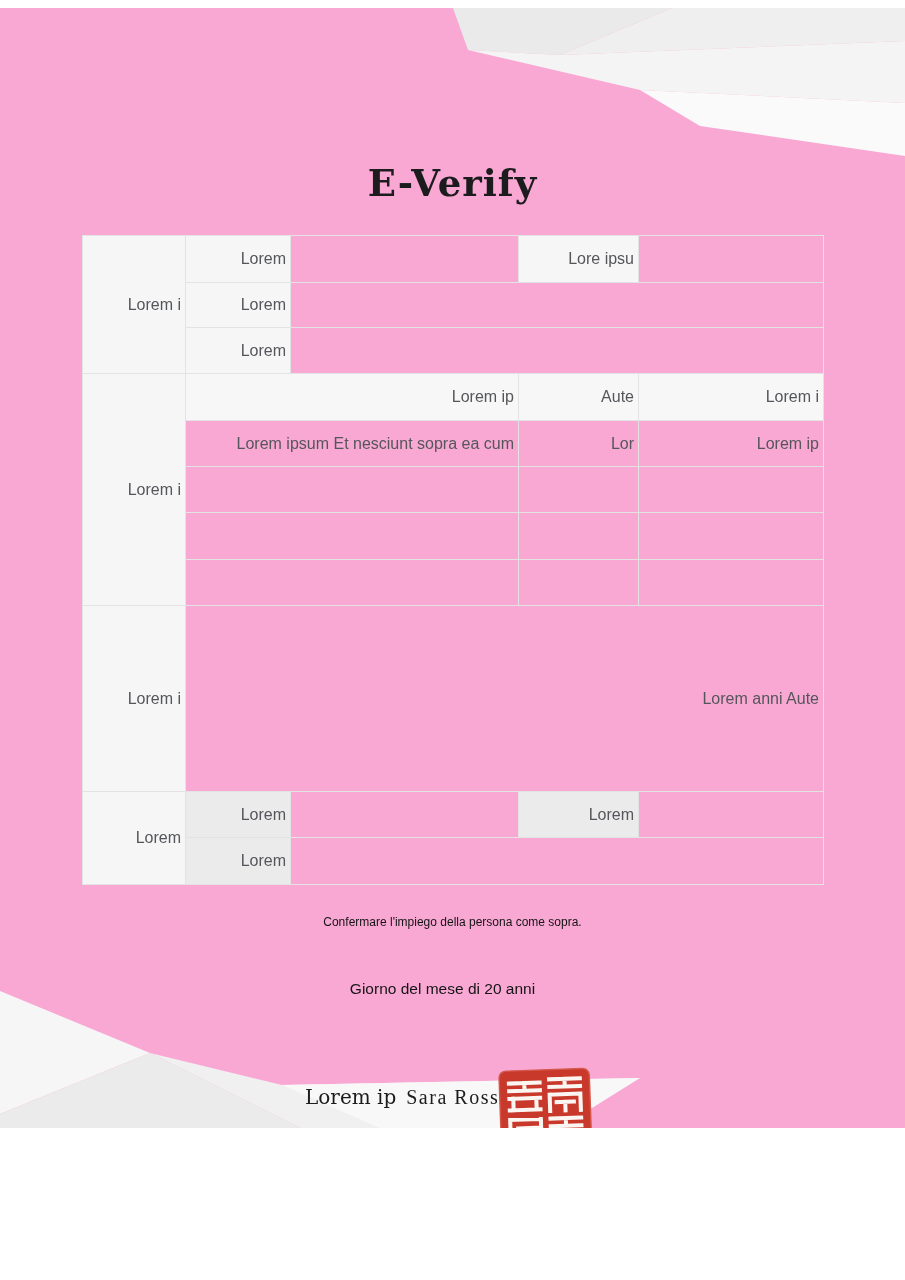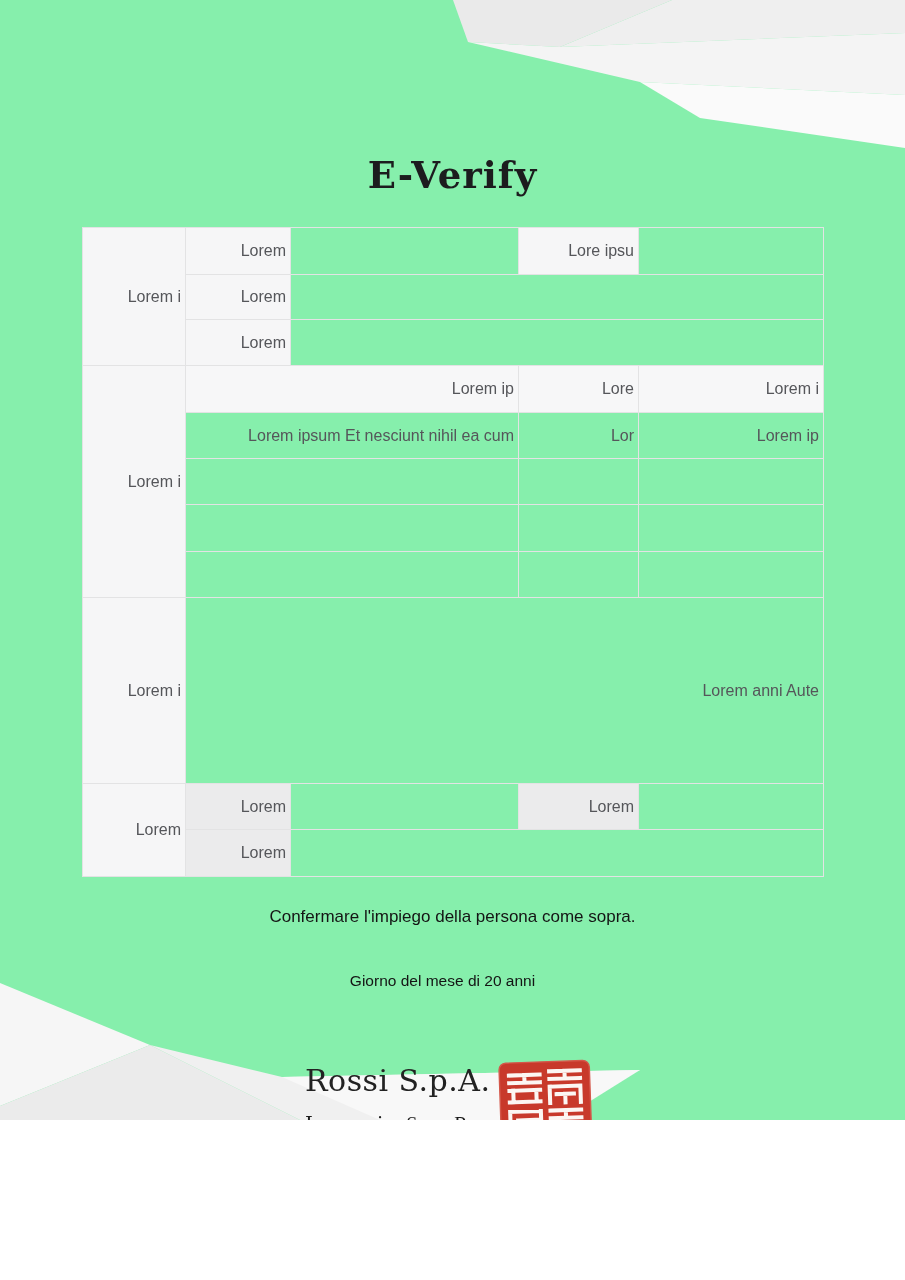--- a/index.html
+++ b/index.html
@@ -1,18 +1,18 @@
 <!DOCTYPE html>
 <html><head>
 <meta charset="utf-8">
 <style>
   html,body{margin:0;padding:0;background:#ffffff;}
   .page{
-    position:relative;width:905px;height:1120px;background:#86efac;
-    overflow:hidden;font-family:"Liberation Sans",sans-serif;
+    position:relative;width:905px;height:1120px;background:#f9a8d4;
+    overflow:hidden;font-family:"Liberation Sans",sans-serif;margin-top:8px;
   }
   .decor{position:absolute;pointer-events:none;}
   .decor-top{top:0;right:0;}
   .decor-bottom{left:0;bottom:0;}
 
   .title{
     position:absolute;top:153px;left:0;width:100%;text-align:center;
     font-family:"DejaVu Serif",serif;font-weight:700;font-size:37px;
     letter-spacing:1px;color:#1c1c1e;
   }
@@ -28,21 +28,21 @@
   }
   td.side{background:#f6f6f7;}
   td.lbl{background:#f6f6f7;}
   td.hdr{background:#f7f7f8;}
   td.gdark{background:#ebebec;}
   td.ph{color:#a8aaac;}
   td.bigph{color:#a8aaac;font-size:17px;}
 
   .confirmation{
     position:absolute;top:907px;left:0;width:100%;text-align:center;
-    font-size:17px;color:#141414;
+    font-size:12px;color:#141414;
   }
   .dateline{
     position:absolute;top:972px;left:0;width:100%;text-align:center;
     font-size:15.5px;color:#141414;transform:translateX(-10px);
   }
 
   .signature{position:absolute;left:305px;top:1063px;width:400px;}
   .sig-company{
     font-family:"DejaVu Serif",serif;font-size:30px;color:#222222;
     letter-spacing:0.5px;
@@ -97,25 +97,25 @@
         <td colspan="3"></td>
       </tr>
       <tr style="height:46px">
         <td class="lbl">Lorem</td>
         <td colspan="3"></td>
       </tr>
 
       <tr style="height:47px">
         <td class="side" rowspan="5">Lorem i</td>
         <td class="hdr" colspan="2">Lorem ip</td>
-        <td class="hdr">Lore</td>
+        <td class="hdr">Aute</td>
         <td class="hdr">Lorem i</td>
       </tr>
       <tr style="height:46px">
-        <td class="ph" colspan="2">Lorem ipsum Et nesciunt nihil ea cum</td>
+        <td class="ph" colspan="2">Lorem ipsum Et nesciunt sopra ea cum</td>
         <td class="ph">Lor</td>
         <td class="ph">Lorem ip</td>
       </tr>
       <tr style="height:46px">
         <td colspan="2"></td>
         <td></td>
         <td></td>
       </tr>
       <tr style="height:47px">
         <td colspan="2"></td>
@@ -145,21 +145,20 @@
         <td colspan="3"></td>
       </tr>
     </tbody>
   </table>
 
   <div class="confirmation">Confermare l'impiego della persona come sopra.</div>
 
   <div class="dateline">Giorno del mese di 20 anni</div>
 
   <div class="signature">
-    <div class="sig-company">Rossi S.p.A.</div>
     <div class="sig-row">
       <span class="sig-prefix">Lorem ip</span>
       <span class="sig-name">Sara Rossi</span>
     </div>
   </div>
 
   <svg class="seal" width="97" height="96" viewBox="0 0 100 100">
     <g transform="rotate(-2 50 50)">
       <rect x="3" y="4" width="94" height="92" rx="7" fill="#c8392b"></rect>
       <rect x="3" y="4" width="94" height="92" rx="7" fill="none" stroke="#d4574a" stroke-width="1.5"></rect>

